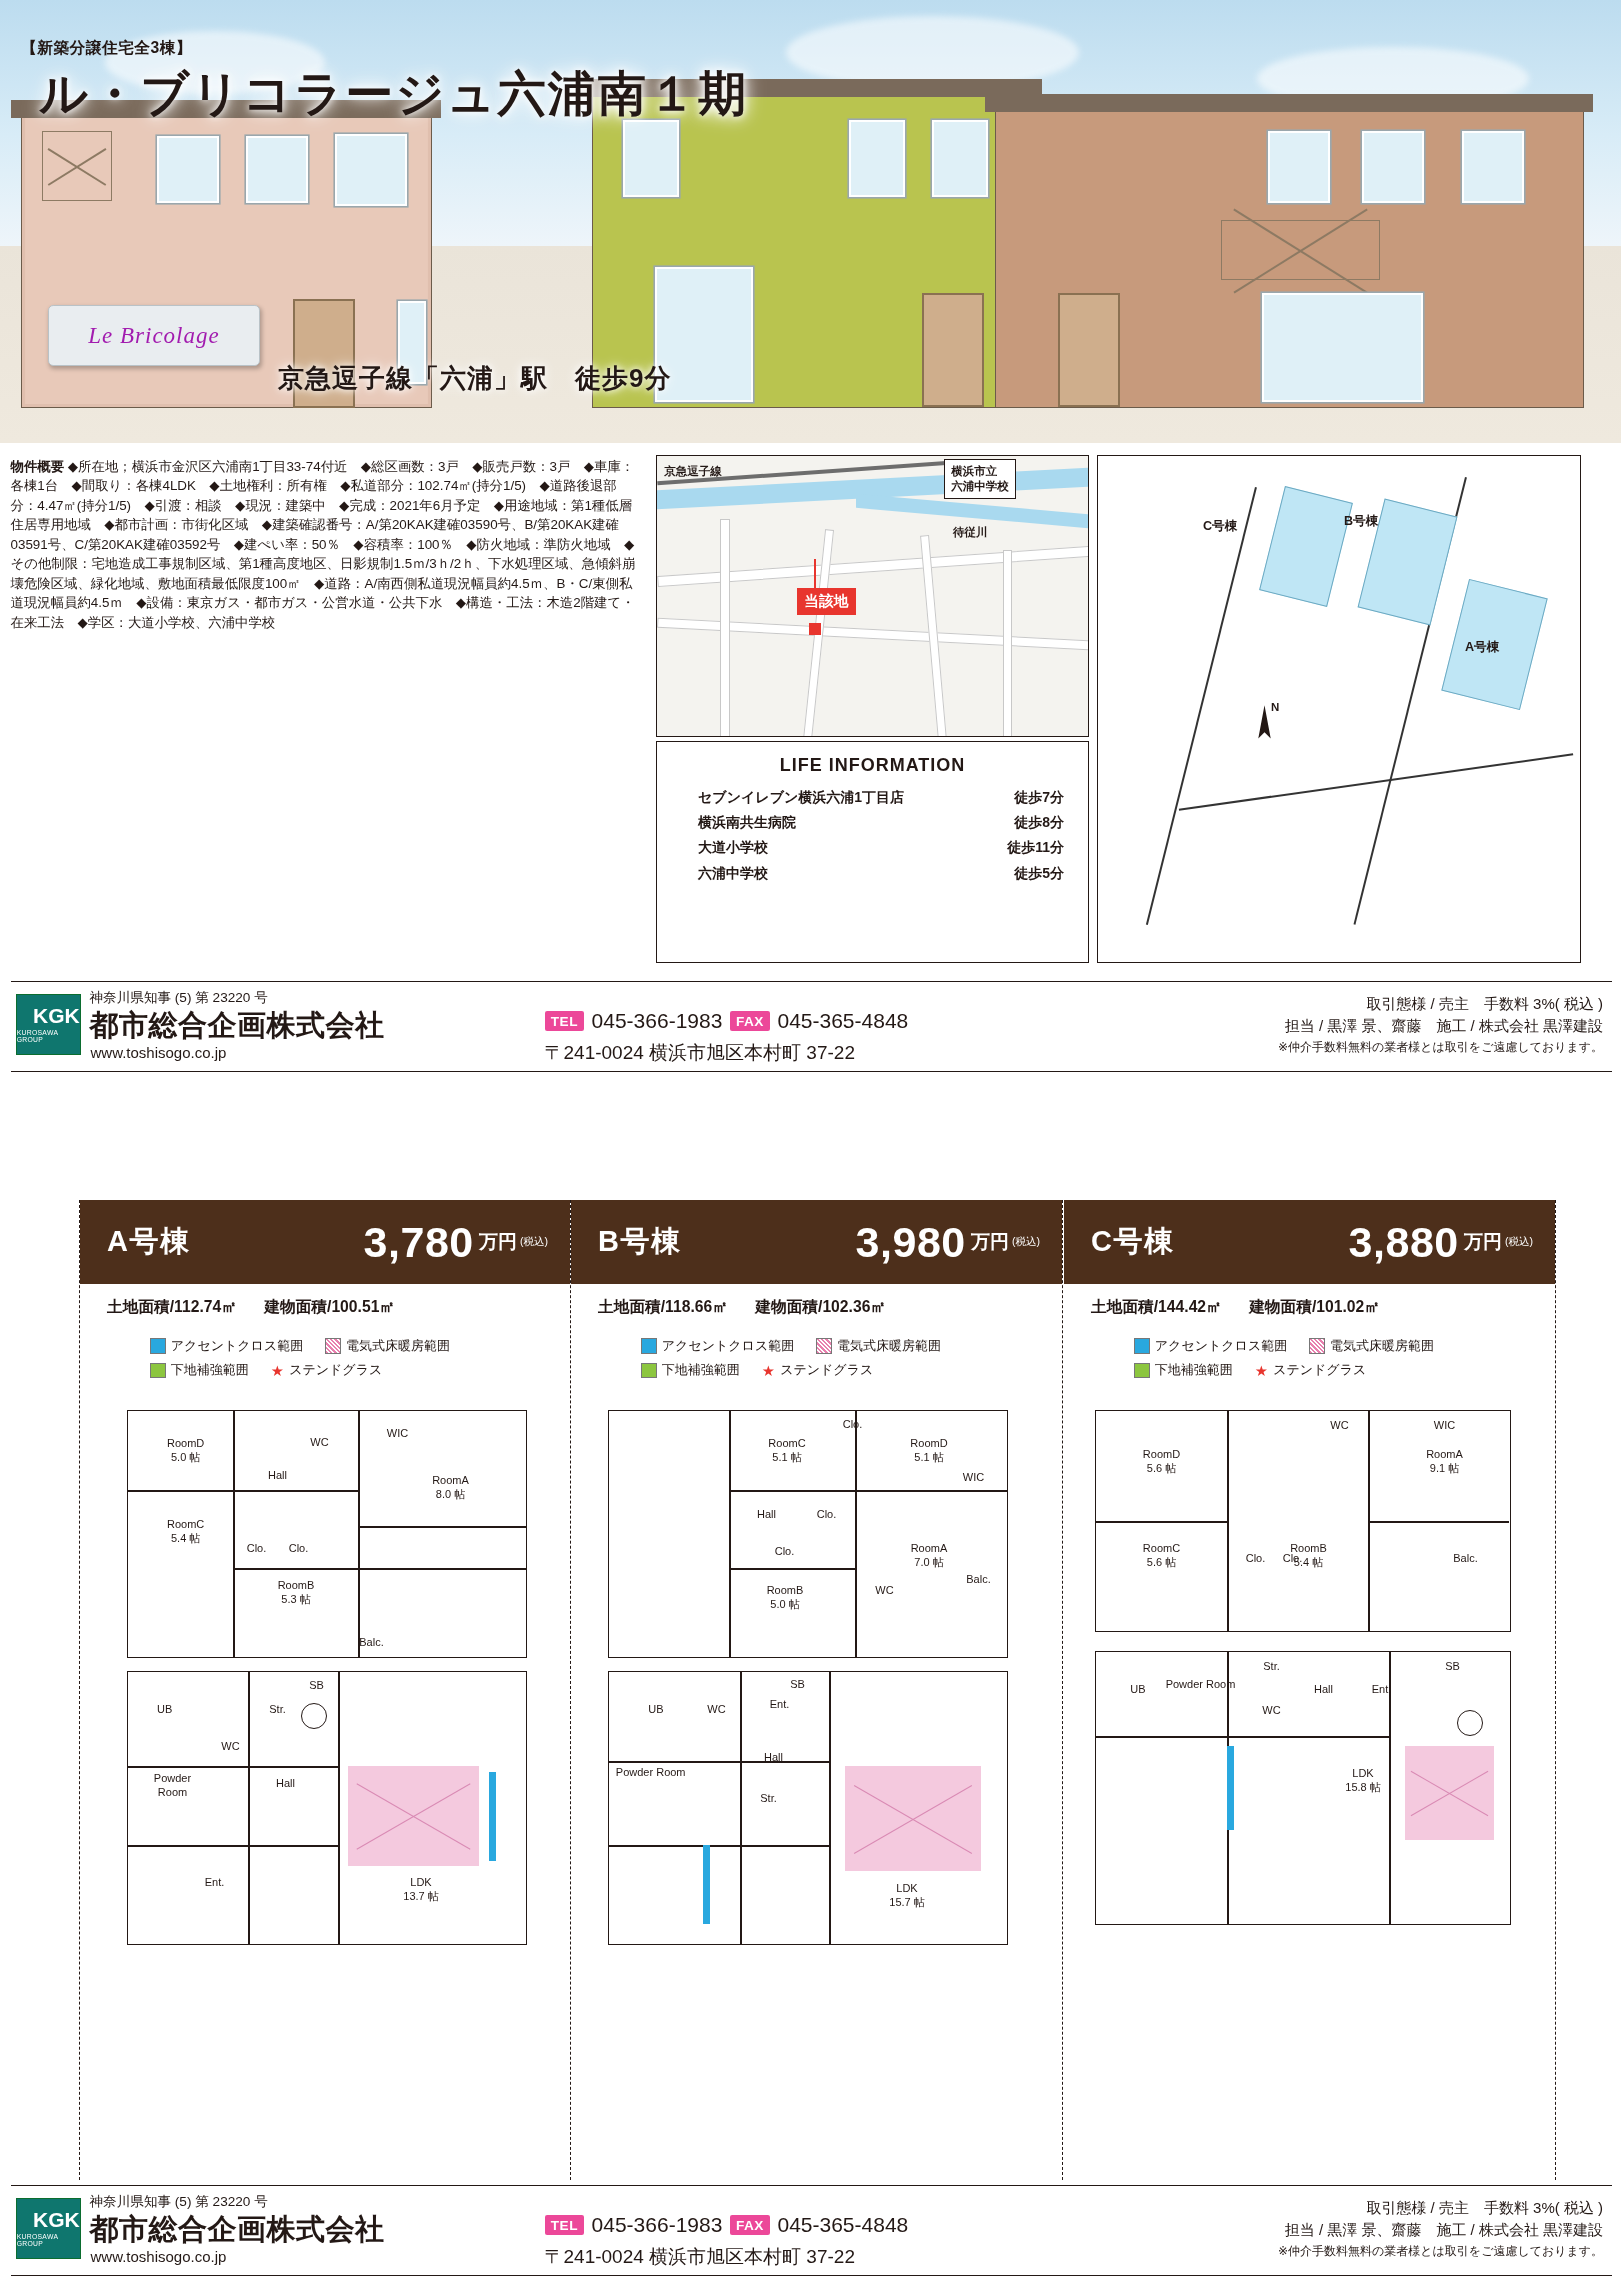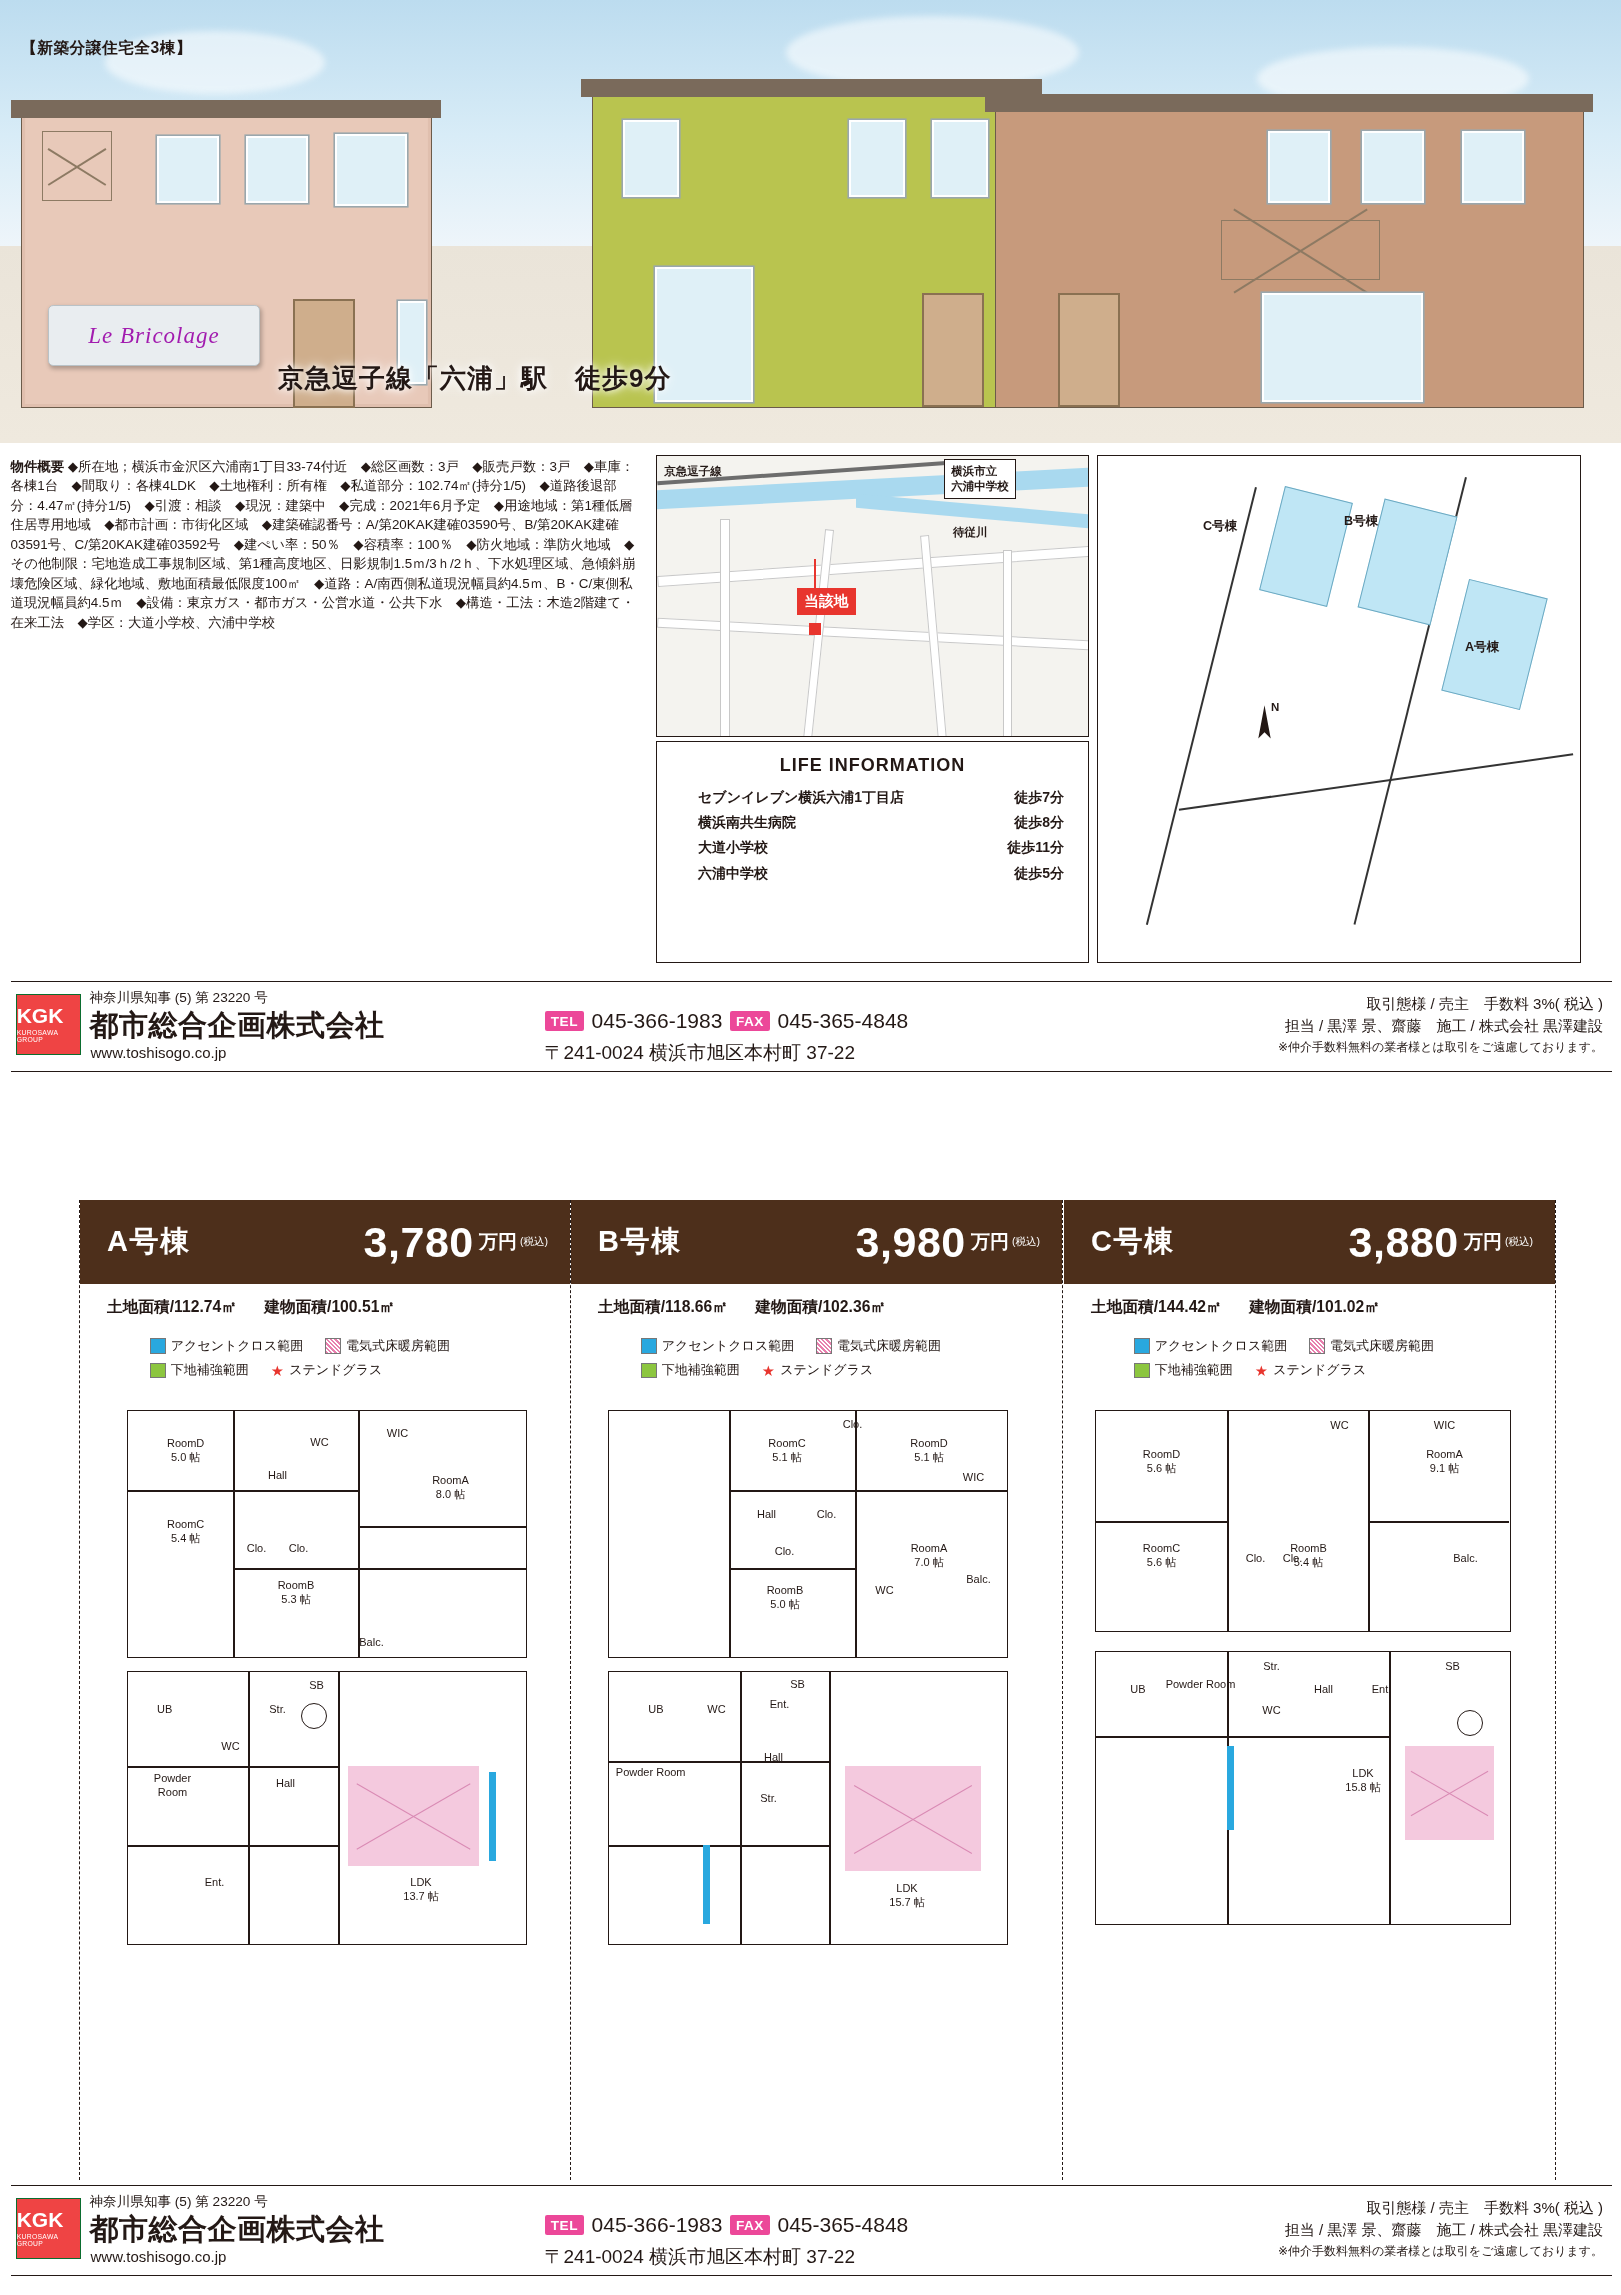--- a/index.html
+++ b/index.html
@@ -59,21 +59,21 @@
 
   .lot{position:absolute;background:#bfe6f5;border:1px solid #6ba9c2;}
   .lotlabel{position:absolute;font-size:12.6px;font-weight:bold;color:#231815;}
   .plotline{position:absolute;background:#333;}
   .compass{position:absolute;width:29px;height:47px;}
 
   
   .cbar{position:absolute;left:10.5px;width:1601px;height:89px;border-top:1.6px solid #231815;border-bottom:1.6px solid #231815;}
   .cbar.one{top:981px;}
   .cbar.two{top:2185px;}
-  .logo{position:absolute;left:5.2px;top:11.5px;width:63px;height:59px;background:#ef4444;border:1.6px solid #0b6d2f;display:flex;flex-direction:column;align-items:flex-start;justify-content:center;color:#fff;}
+  .logo{position:absolute;left:5.2px;top:11.5px;width:63px;height:59px;background:#0f766e;border:1.6px solid #0b6d2f;display:flex;flex-direction:column;align-items:flex-end;justify-content:center;color:#fff;}
   .logo .lg{font-size:21px;font-weight:bold;line-height:1;}
   .logo .ls{font-size:6.8px;letter-spacing:0.3px;margin-top:3.1px;}
   .khead{position:absolute;left:79px;top:7.3px;font-size:13.6px;}
   .kname{position:absolute;left:79px;top:24px;font-size:29px;font-weight:bold;letter-spacing:0.5px;}
   .kurl{position:absolute;left:80px;top:62px;font-size:15px;color:#231815;}
   .telbox{position:absolute;left:534px;top:27px;display:flex;align-items:center;gap:7.3px;font-size:21px;}
   .pill{background:#ec4899;color:#fff;font-size:13.6px;font-weight:bold;padding:2.6px 6.3px;border-radius:2.1px;letter-spacing:0.5px;}
   .addr{position:absolute;left:534px;top:58px;font-size:19px;}
   .rblock{position:absolute;right:8.4px;top:10.5px;text-align:right;font-size:15px;line-height:1.5;}
   .rsmall{font-size:12px;}
@@ -141,20 +141,21 @@
     <div class="house h-right"></div>
     <div class="roof" style="left:985px;top:94px;width:608px;height:18px;"></div>
     <div class="win" style="left:1268px;top:131px;width:58px;height:68px;"></div>
     <div class="win" style="left:1362px;top:131px;width:58px;height:68px;"></div>
     <div class="win" style="left:1462px;top:131px;width:58px;height:68px;"></div>
     <div class="xbrace" style="left:1221px;top:220px;width:157px;height:58px;"></div>
     <div class="door" style="left:1058px;top:293px;width:58px;height:110px;"></div>
     <div class="win" style="left:1262px;top:293px;width:157px;height:105px;"></div>
 
     <div class="tagline">【新築分譲住宅全3棟】</div>
+    <div class="hero-title">ル・ブリコラージュ六浦南１期</div>
     <div class="plate">
       <span>Le Bricolage</span>
     </div>
     <div class="access">京急逗子線「六浦」駅　徒歩9分</div>
   </div>
 
   <div class="outline">
     <span class="lead">物件概要</span>
     <span>◆所在地；横浜市金沢区六浦南1丁目33-74付近　◆総区画数：3戸　◆販売戸数：3戸　◆車庫：各棟1台　◆間取り：各棟4LDK　◆土地権利：所有権　◆私道部分：102.74㎡(持分1/5)　◆道路後退部分：4.47㎡(持分1/5)　◆引渡：相談　◆現況：建築中　◆完成：2021年6月予定　◆用途地域：第1種低層住居専用地域　◆都市計画：市街化区域　◆建築確認番号：A/第20KAK建確03590号、B/第20KAK建確03591号、C/第20KAK建確03592号　◆建ぺい率：50％　◆容積率：100％　◆防火地域：準防火地域　◆その他制限：宅地造成工事規制区域、第1種高度地区、日影規制1.5ｍ/3ｈ/2ｈ、下水処理区域、急傾斜崩壊危険区域、緑化地域、敷地面積最低限度100㎡　◆道路：A/南西側私道現況幅員約4.5ｍ、B・C/東側私道現況幅員約4.5ｍ　◆設備：東京ガス・都市ガス・公営水道・公共下水　◆構造・工法：木造2階建て・在来工法　◆学区：大道小学校、六浦中学校</span>
   </div>

